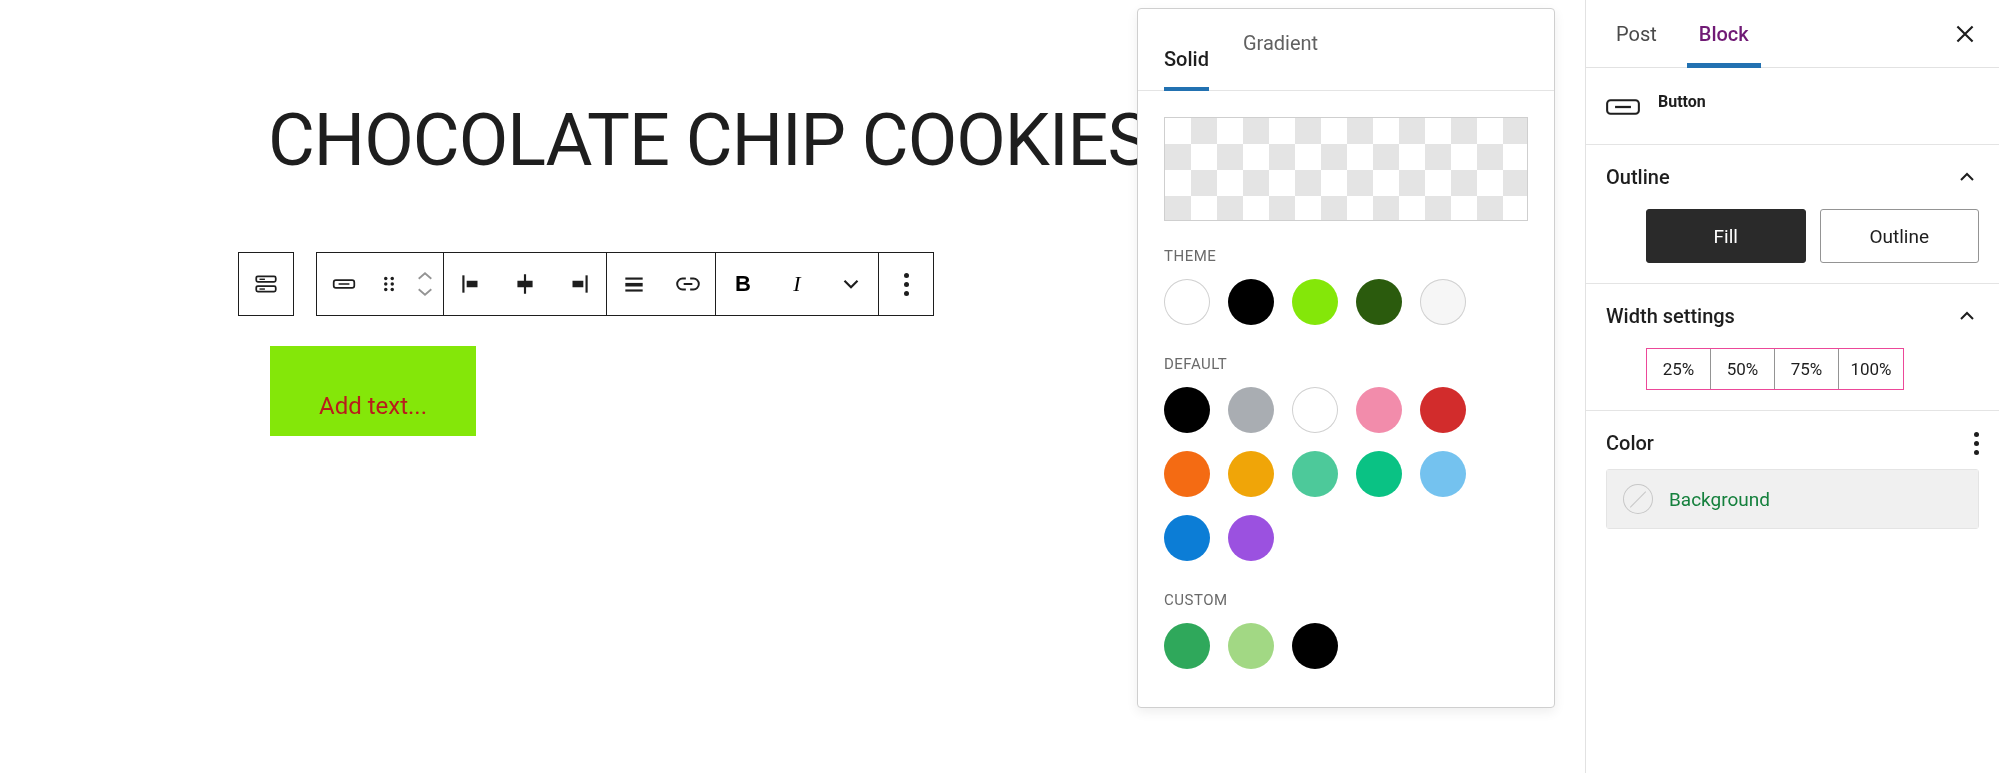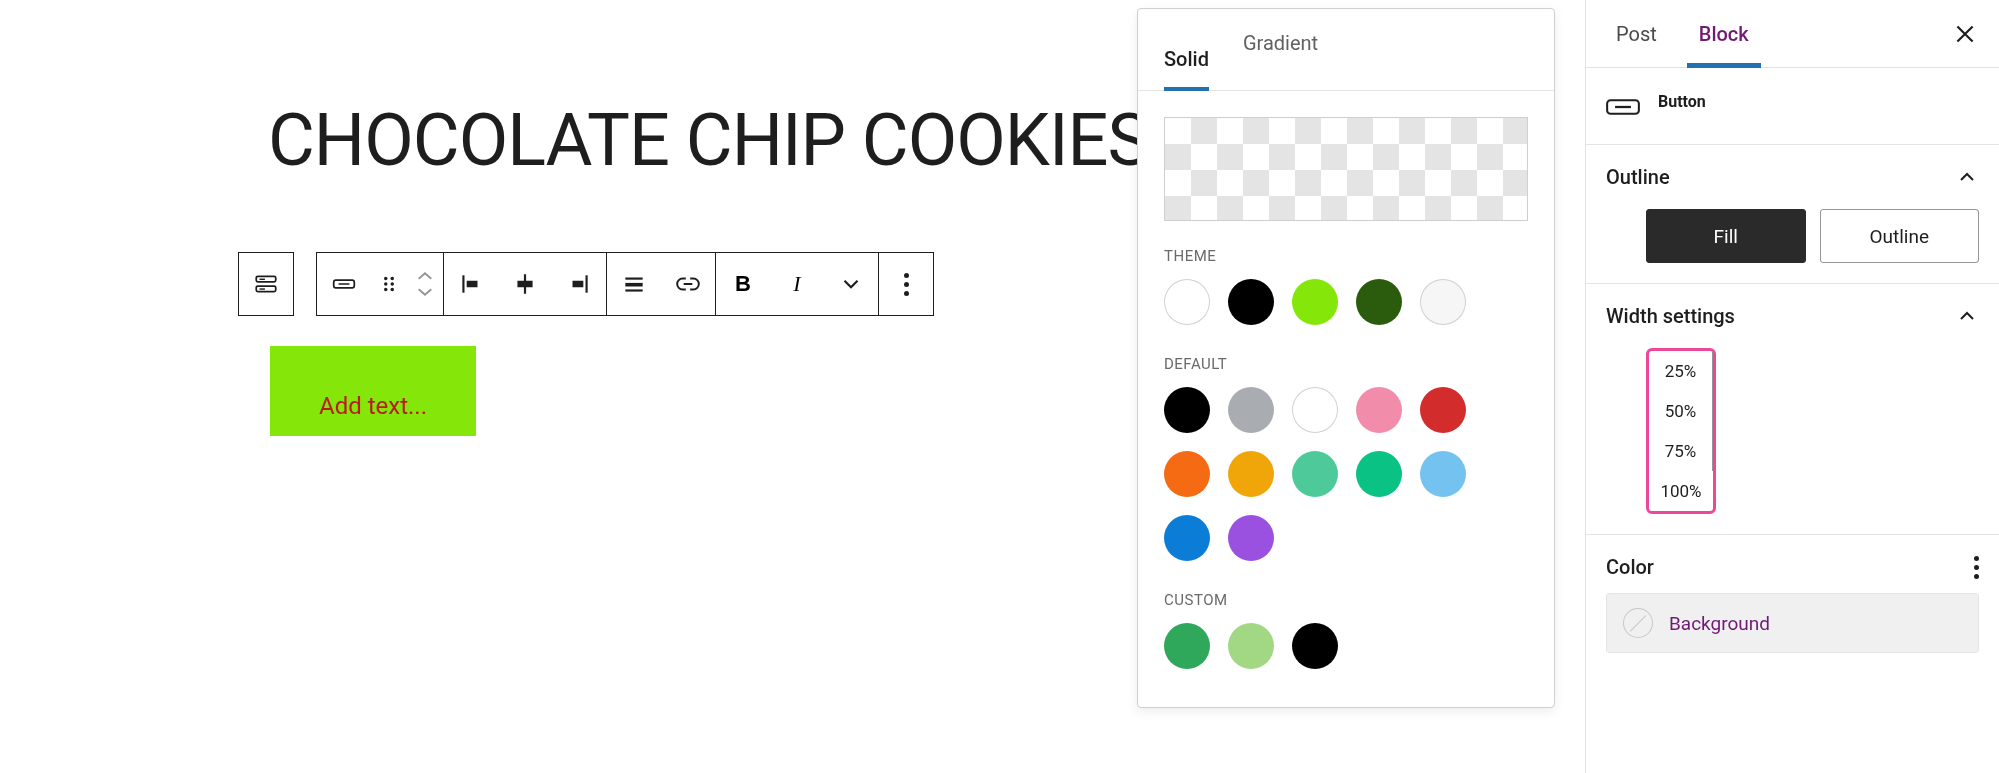--- a/index.html
+++ b/index.html
@@ -203,24 +203,23 @@
   display:flex;align-items:center;justify-content:center;
   font-size:19px;
   border:1px solid #949494;
   border-radius:3px;
   cursor:pointer;
   background:#fff;
 }
 .style-btn.active { background:#2a2a2a; color:#fff; border-color:#2a2a2a;}
 .width-btns {
   display:flex;
-  border:3px solid #ec4899;
-  border-radius:6px;
+  border:1px solid #ec4899;
+  border-radius:0;
   width:fit-content;
-  flex-direction:column;
 }
 .width-btn {
   width:64px;height:40px;
   display:flex;align-items:center;justify-content:center;
   font-size:17px;
   cursor:pointer;
   border-right:1px solid #949494;
 }
 .width-btn:last-child{border-right:none;}
 .color-rows { margin-top:14px; border:1px solid #e4e4e4; border-radius:3px;}
@@ -234,21 +233,21 @@
 .color-row-swatch {
   width:30px;height:30px;border-radius:50%;
   box-shadow: inset 0 0 0 1px #c7c7c7;
   position:relative;
 }
 .color-row-swatch.none::after{
   content:"";position:absolute;left:4px;right:4px;top:50%;height:1px;
   background:#c7c7c7;transform:rotate(-45deg);
 }
 .color-row-label { font-size:19px;}
-.color-row-label.link { color:#701a75;}
+.color-row-label.link { color:#15803d;}
 .kebab-dots { display:flex;flex-direction:column;gap:4px;}
 .kebab-dots span{width:5px;height:5px;border-radius:50%;background:#1e1e1e;}
 </style>
 </head>
 <body>
 
 <div class="editor-area">
   <h1 class="post-title">CHOCOLATE CHIP COOKIES</h1>
 
   <div class="block-toolbar">

